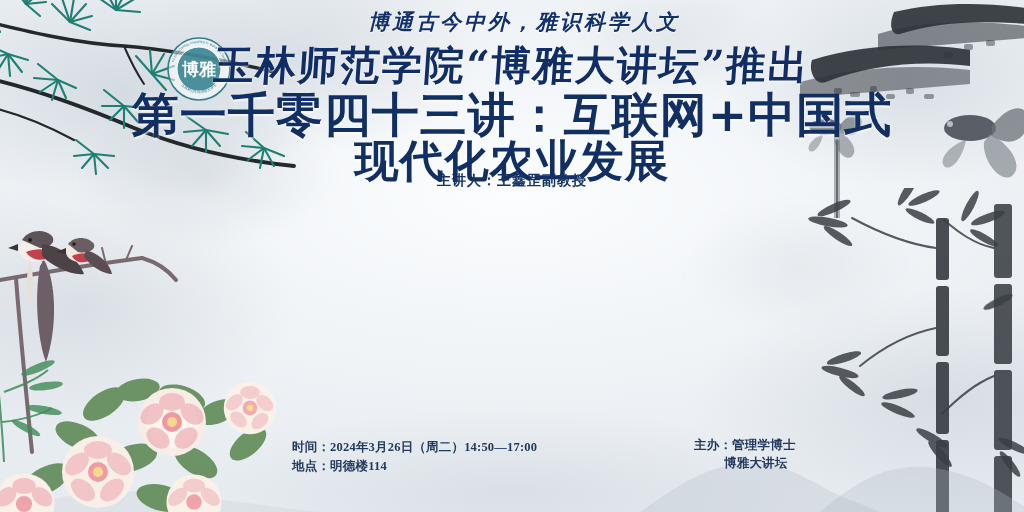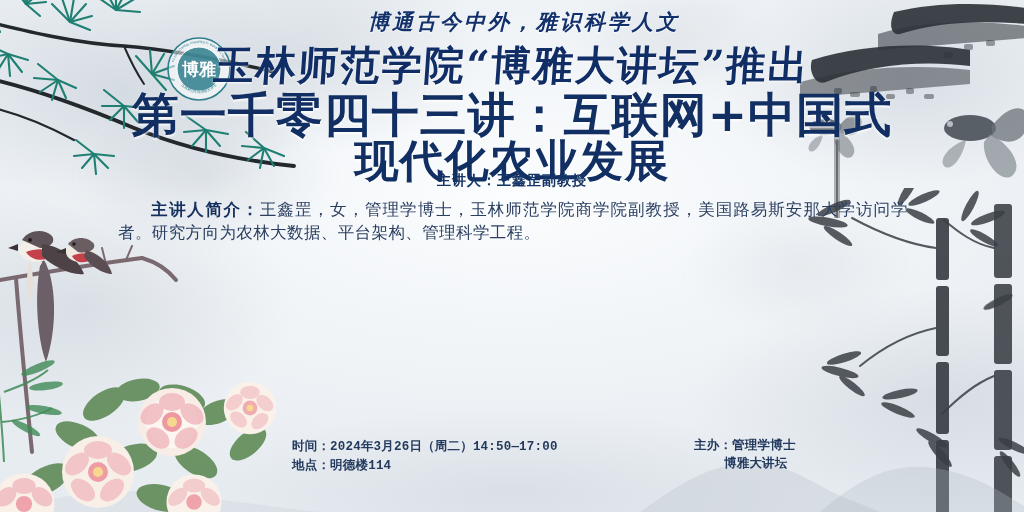--- a/index.html
+++ b/index.html
@@ -111,21 +111,21 @@
   .para .lead {
     font-weight:bold;
     color:#16305e;
     letter-spacing:1px;
   }
 
   .footer-left {
     position:absolute; left:292px; top:438px;
     font-size:12.5px; line-height:19px;
     color:#233a5e; font-weight:bold;
-    font-family:Liberation Mono, monospace;
+    font-family:Liberation Serif, serif;
     letter-spacing:.2px;
   }
   .footer-right {
     position:absolute; left:694px; top:436px;
     font-size:12.5px; line-height:18px;
     color:#233a5e; font-weight:bold;
     font-family:"DejaVu Sans", sans-serif;
     letter-spacing:.2px;
   }
   .footer-right .ind { display:block; padding-left:30px; }
@@ -494,23 +494,20 @@
 
     <div class="title1">玉林师范学院“博雅大讲坛”推出</div>
     <div class="title2">第一千零四十三讲：互联网+中国式</div>
     <div class="title3">现代化农业发展</div>
 
     <div class="speaker-line">
       <span>主讲人：</span><span class="nm">王鑫罡</span><span>副教授</span>
     </div>
 
     <div class="body-block">
-      <p class="para">
-        <span class="lead">主讲人简介：</span><span>王鑫罡，女，管理学博士，玉林师范学院商学院副教授，美国路易斯安那大学访问学者。研究方向为农林大数据、平台架构、管理科学工程。</span>
-      </p>
     </div>
 
     <div class="footer-left">
       <div>时间：2024年3月26日（周二）14:50—17:00</div>
       <div>地点：明德楼114</div>
     </div>
 
     <div class="footer-right">
       <div>主办：管理学博士</div>
       <div class="ind">博雅大讲坛</div>

